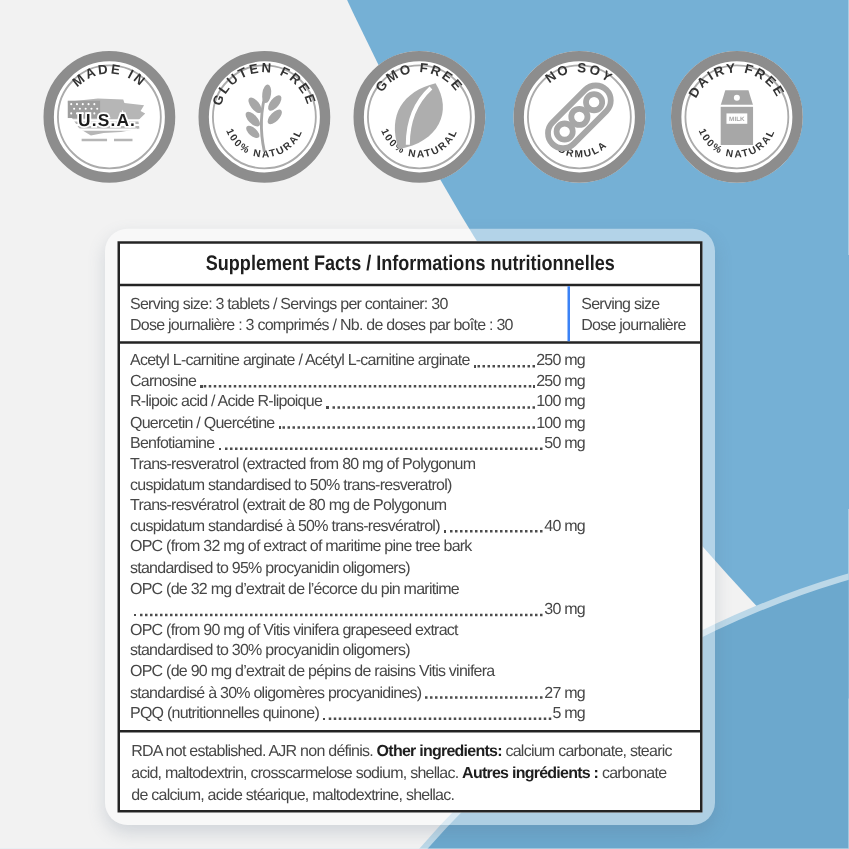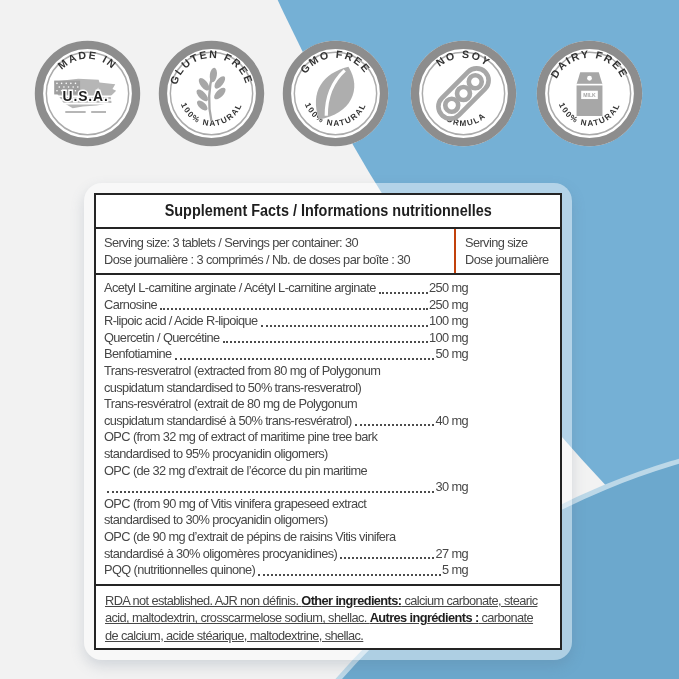--- a/index.html
+++ b/index.html
@@ -83,21 +83,21 @@
   .serving-left {
     flex: 1;
     padding: 5px 4px 5px 8px;
     line-height: 17px;
     white-space: nowrap;
     overflow: hidden;
     border-radius: 17px;
   }
   .serving-right {
     width: 106px;
-    border-left: 2px solid #c2410c;
+    border-left: 2px solid #3b82f6;
     padding: 5px 4px 5px 9px;
     line-height: 17px;
     white-space: nowrap;
     overflow: hidden;
     box-sizing: border-box;
   }
   .ingredient-list {
     padding: 5px 92px 5px 8px;
   }
   .row {
@@ -112,21 +112,20 @@
     min-width: 0;
     border-bottom: 2px dotted #4c4c4c;
     margin: 0 1px 3px 3px;
     align-self: flex-end;
   }
   .rval { white-space: nowrap; }
   .panel-footer {
     border-top: 2px solid #242424;
     padding: 6px 15px 6px 9px;
     line-height: 17.5px;
-    text-decoration: underline;
   }
   .panel-footer b { color: #1e1e1e; }
 </style>
 </head>
 <body>
 
 <div id="stage">
 
   <div class="circle-main"></div>
   <div class="circle-bottom"></div>

